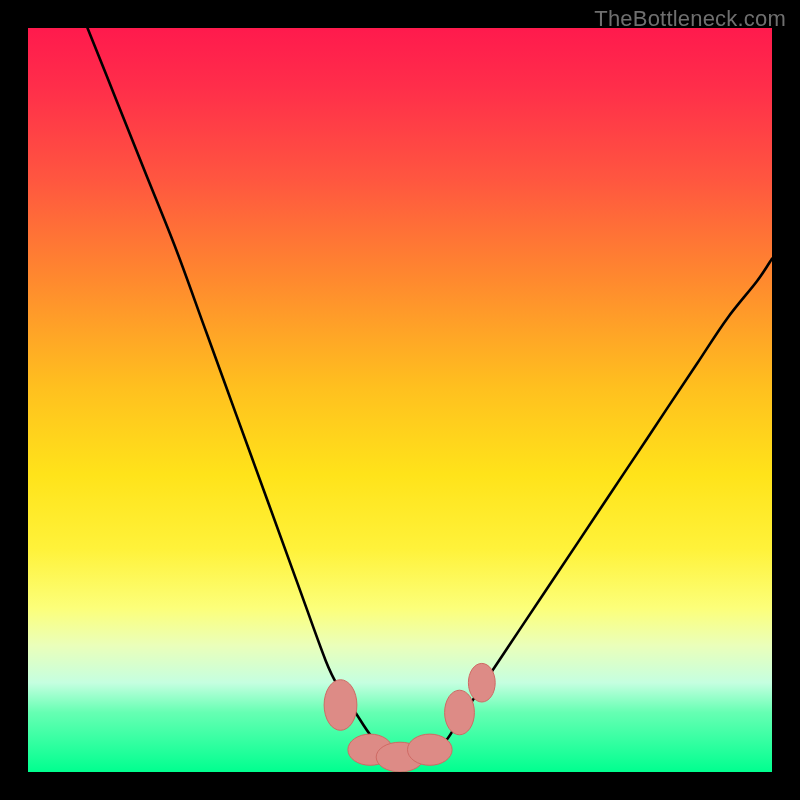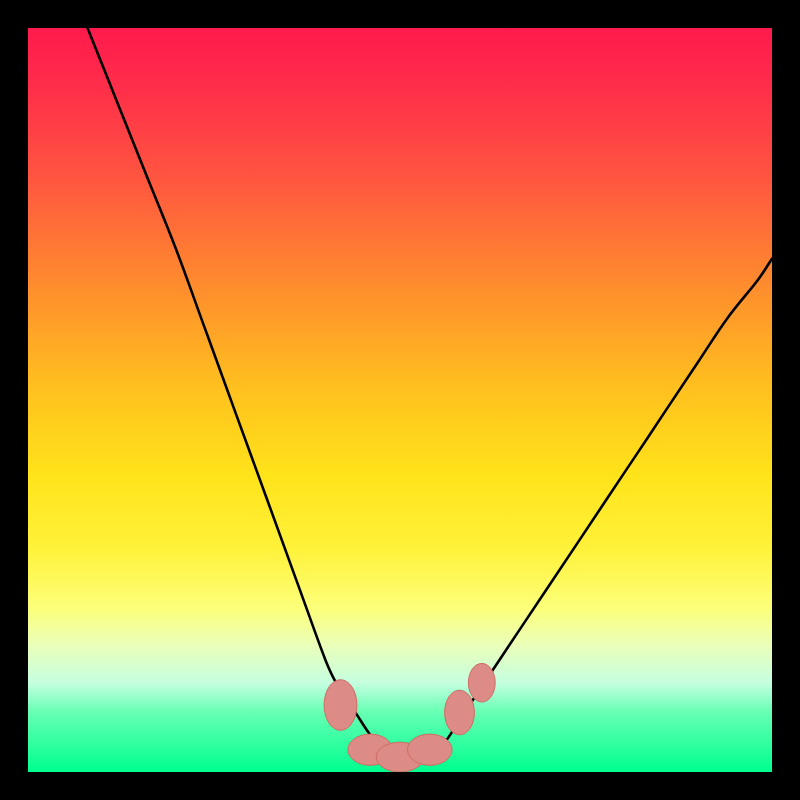--- a/index.html
+++ b/index.html
@@ -58,20 +58,21 @@
     width: 744px;
     height: 744px;
     z-index: 2;
   }
 </style>
 </head>
 <body>
 
 <div class="frame">
 
+  <div class="watermark">TheBottleneck.com</div>
 
   <div class="plot-area">
 
     <svg class="curve-layer" viewBox="0 0 744 744" preserveAspectRatio="none">
       <path fill="none" stroke="#000000" stroke-width="2.6" stroke-linecap="round" stroke-linejoin="round" d="M 59.5 0.0 C 64.5 12.4, 79.4 49.6, 89.3 74.4 C 99.2 99.2, 109.1 124.0, 119.0 148.8 C 129.0 173.6, 138.9 197.2, 148.8 223.2 C 158.7 249.2, 168.6 277.8, 178.6 305.0 C 188.5 332.3, 198.4 359.6, 208.3 386.9 C 218.2 414.2, 228.2 441.4, 238.1 468.7 C 248.0 496.0, 257.9 523.3, 267.8 550.6 C 277.8 577.8, 290.2 613.8, 297.6 632.4 C 305.0 651.0, 307.5 653.5, 312.5 662.2 C 317.4 670.8, 322.4 677.0, 327.4 684.5 C 332.3 691.9, 337.3 700.6, 342.2 706.8 C 347.2 713.0, 352.2 718.0, 357.1 721.7 C 362.1 725.4, 367.0 727.9, 372.0 729.1 C 377.0 730.4, 381.9 730.4, 386.9 729.1 C 391.8 727.9, 396.8 724.2, 401.8 721.7 C 406.7 719.2, 411.7 719.2, 416.6 714.2 C 421.6 709.3, 424.1 703.1, 431.5 691.9 C 439.0 680.8, 451.4 662.2, 461.3 647.3 C 471.2 632.4, 481.1 617.5, 491.0 602.6 C 501.0 587.8, 510.9 572.9, 520.8 558.0 C 530.7 543.1, 540.6 528.2, 550.6 513.4 C 560.5 498.5, 570.4 483.6, 580.3 468.7 C 590.2 453.8, 600.2 439.0, 610.1 424.1 C 620.0 409.2, 629.9 394.3, 639.8 379.4 C 649.8 364.6, 659.7 349.7, 669.6 334.8 C 679.5 319.9, 689.4 303.8, 699.4 290.2 C 709.3 276.5, 721.7 262.9, 729.1 253.0 C 736.6 243.0, 741.5 234.4, 744.0 230.6" id="curve-path"></path>
       <g id="markers-group">
           <ellipse cx="312.5" cy="677.0" rx="16.4" ry="25.3" fill="#dd8b86" stroke="#cf6a64" stroke-width="1"></ellipse>
           <ellipse cx="342.2" cy="721.7" rx="22.3" ry="15.6" fill="#dd8b86" stroke="#cf6a64" stroke-width="1"></ellipse>
           <ellipse cx="372.0" cy="729.1" rx="23.8" ry="14.9" fill="#dd8b86" stroke="#cf6a64" stroke-width="1"></ellipse>
           <ellipse cx="401.8" cy="721.7" rx="22.3" ry="15.6" fill="#dd8b86" stroke="#cf6a64" stroke-width="1"></ellipse>

